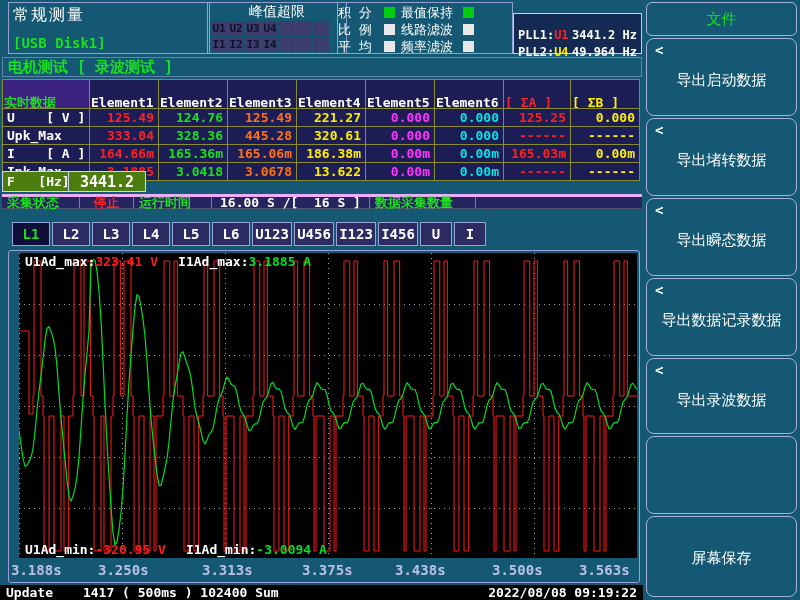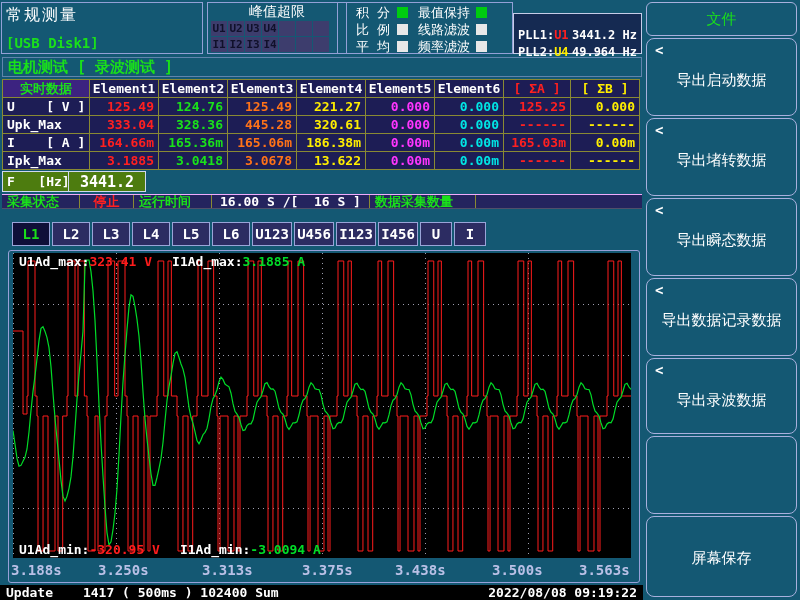--- a/index.html
+++ b/index.html
@@ -15,53 +15,53 @@
 .tgl-row{display:flex;align-items:center;height:17px;font-size:13px;white-space:pre;}
 .tgl-label{width:60px;overflow:hidden;}
 .tgl-label.narrow{width:44px;}
 .tgl-box{width:11px;height:11px;margin:0 6px 0 2px;flex:none;}
 .pll-box{border:1px solid #c6cde8;background:#152a52;padding:12px 4px;}
 .pll-row{display:flex;align-items:center;height:17px;font-size:12px;font-weight:bold;white-space:pre;}
 .pll-val{margin-left:auto;}
 .subhdr{font-size:15px;font-weight:bold;color:#1ae11a;white-space:pre;border:1px solid rgba(160,170,220,.55);padding:0 5px;line-height:18px;}
 .meas-grid{display:grid;grid-template-columns:86px repeat(6,68px) 66px 68px;background:#8a8a33;gap:1px;border:1px solid #8a8a33;}
 .cell{background:#1d1d55;height:17px;font-size:13px;font-weight:bold;line-height:17px;padding:0 4px;white-space:pre;overflow:hidden;}
-.cell.hdr{text-align:center;padding:0 1px;}
+.cell.hdr{text-align:left;padding:14px 1px;}
 .cell.corner{background:#3c2380;color:#1ae11a;}
 .cell.val{text-align:right;}
 .fbox{display:flex;border:1px solid #d0d8f0;background:#4d7c0f;height:21px;align-items:center;font-weight:bold;}
 .fbox .flabel{width:66px;padding-left:4px;font-size:13px;border-right:1px solid #d0d8f0;height:100%;line-height:19px;white-space:pre;}
 .fbox .fval{flex:1;text-align:center;font-size:15px;}
-.acq{display:flex;background:#24245e;height:15px;align-items:center;border-top:1px solid #f0abfc;border-bottom:1px solid #50506a;}
+.acq{display:flex;background:#24245e;height:15px;align-items:center;border-top:3px solid #f0abfc;border-bottom:1px solid #50506a;}
 .acq>div{height:100%;display:flex;align-items:center;border-right:1px solid #8a8a33;padding:0 5px;font-size:13px;font-weight:bold;white-space:pre;}
 .acq>div.nob{border-right:none;flex:1;}
 .grn{color:#1ae11a;}
 .redtx{color:#ff2020;}
 .tabs{display:flex;gap:2px;}
 .tab{height:24px;display:flex;align-items:center;justify-content:center;background:#2c2c62;border:1px solid #9aa4d8;color:#fff;font-size:14px;font-weight:bold;cursor:pointer;}
 .tab.w38{width:38px;}.tab.w40{width:40px;}.tab.w32{width:32px;}
 .tab.active{background:#0f0f38;color:#1ae11a;}
 .wave-panel{border:1px solid #98a0d8;border-radius:3px;}
-.plot{position:absolute;left:4px;top:2px;width:618px;height:305px;background:#000;text-align:right;}
+.plot{position:absolute;left:10px;top:2px;width:618px;height:305px;background:#000;text-align:right;}
 .wave-lbl{position:absolute;display:flex;font-size:13px;font-weight:bold;white-space:pre;}
 .wave-lbl .u2{margin-left:20px;}
 .xtick{position:absolute;top:311px;font-size:14px;font-weight:bold;color:#b9c0e6;white-space:nowrap;}
 .side-hdr{position:absolute;left:646px;top:2px;width:151px;height:34px;border:1px solid #a8b0dd;border-radius:6px;display:flex;align-items:center;justify-content:center;font-size:15px;color:#1ae11a;}
 .side-btn{position:absolute;left:646px;width:151px;border:1px solid #a8b0dd;border-radius:8px;background:#145873;cursor:pointer;}
 .side-btn .arrow{position:absolute;left:8px;top:3px;font-size:14px;font-weight:bold;color:#fff;}
 .side-btn .lbl{position:absolute;width:100%;text-align:center;top:32px;font-size:15px;color:#fff;white-space:nowrap;}
 .statusbar{position:absolute;left:0;top:585px;width:643px;height:15px;background:#000;display:flex;font-size:13px;font-weight:bold;color:#fff;align-items:center;}
 .statusbar .dt{margin-left:auto;margin-right:6px;}
 </style>
 </head>
 <body>
 
 <div class="screen">
 
-  <div class="abs bordered" style="left:1px;top:2px;width:202px;height:52px;padding:2px 4px;">
+  <div class="abs bordered" style="left:8px;top:2px;width:202px;height:52px;padding:2px 4px;">
     <div class="mode-title">常规测量</div>
     <div class="usb" style="margin-top:9px;">[USB Disk1]</div>
   </div>
 
   <div class="abs bordered" style="left:207px;top:2px;width:140px;height:52px;">
     <div class="peak-title">峰值超限</div>
     <div class="peak-grid">
       <div class="peak-cell">U1</div>
       <div class="peak-cell">U2</div>
       <div class="peak-cell">U3</div>
@@ -72,21 +72,21 @@
       <div class="peak-cell">I1</div>
       <div class="peak-cell">I2</div>
       <div class="peak-cell">I3</div>
       <div class="peak-cell">I4</div>
       <div class="peak-cell"></div>
       <div class="peak-cell"></div>
       <div class="peak-cell"></div>
     </div>
   </div>
 
-  <div class="abs bordered" style="left:337px;top:2px;width:176px;height:52px;padding:1px 13px;text-align:center;">
+  <div class="abs bordered" style="left:337px;top:2px;width:176px;height:52px;padding:1px 0;">
     <div class="tgl-row">
       <span class="tgl-label narrow">积 分</span>
       <span class="tgl-box" style="background: rgb(0, 204, 16);"></span>
       <span class="tgl-label">最值保持</span>
       <span class="tgl-box" style="background: rgb(0, 204, 16);"></span>
     </div>
     <div class="tgl-row">
       <span class="tgl-label narrow">比 例</span>
       <span class="tgl-box" style="background: rgb(232, 232, 232);"></span>
       <span class="tgl-label">线路滤波</span>

